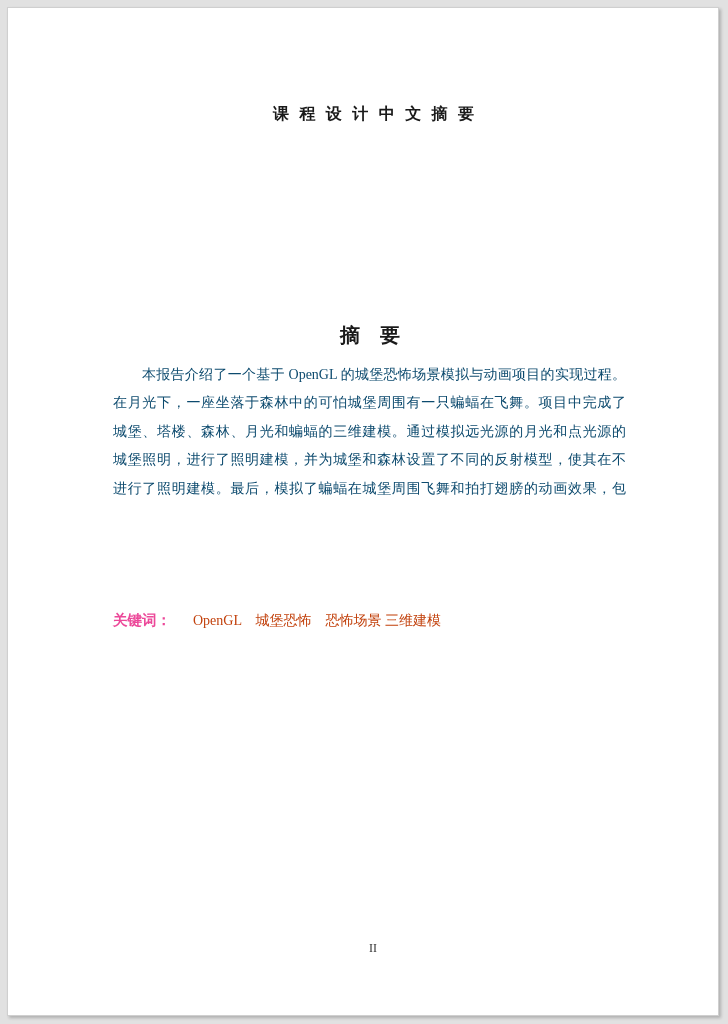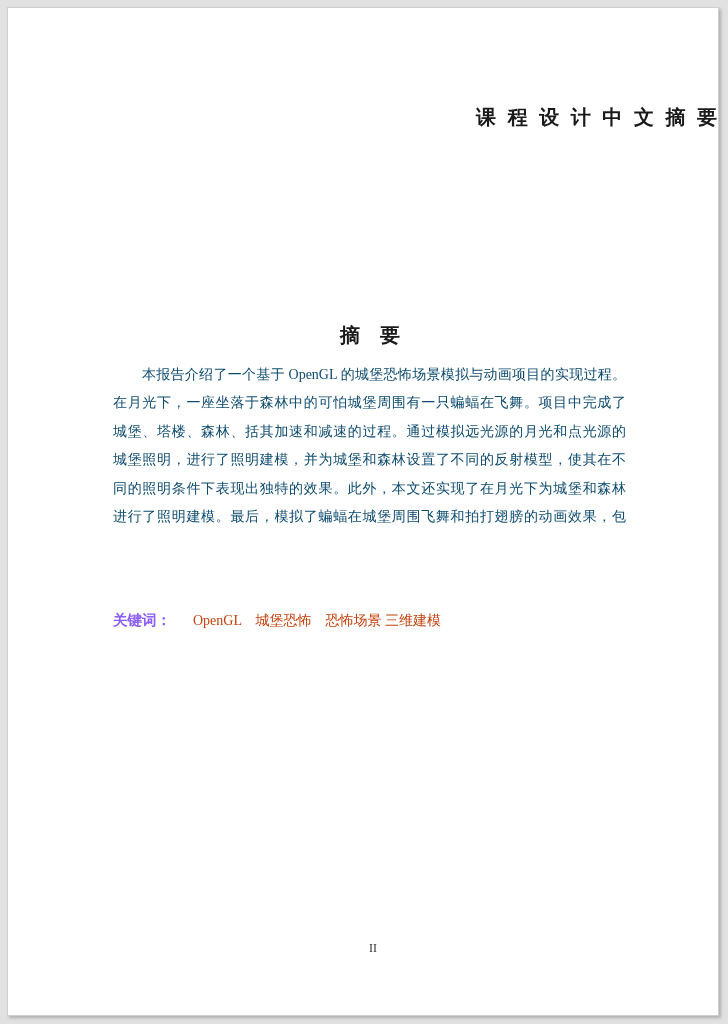--- a/index.html
+++ b/index.html
@@ -17,24 +17,24 @@
     width: 712px; height: 1009px;
     background: #ffffff;
     border: 1px solid #cfcfcf;
     box-shadow: 2px 2px 3px rgba(0,0,0,0.22);
     box-sizing: border-box;
   }
   .doc-title {
     position: absolute;
     top: 96px; left: 0; right: 0;
     padding-left: 22px;
-    text-align: right;
+    text-align: center;
     font-family: "Liberation Sans", sans-serif;
     font-weight: bold;
-    font-size: 20px;
+    font-size: 16px;
     letter-spacing: 1px;
     word-spacing: 4px;
     color: #1a1a1a;
   }
   .section-heading {
     position: absolute;
     top: 314px; left: 0; right: 0;
     padding-left: 14px;
     text-align: center;
     font-family: Liberation Serif, serif;
@@ -60,21 +60,21 @@
     position: absolute;
     top: 603px; left: 105px;
     width: 513px;
     font-size: 14px;
     white-space: nowrap;
   }
   .kw-label {
     font-family: "Liberation Sans", sans-serif;
     font-weight: bold;
     font-size: 14.5px;
-    color: #8b5cf6;
+    color: #ec4899;
   }
   .kw-items {
     margin-left: 22px;
     font-family: "Liberation Serif", serif;
     color: #c2410c;
   }
   .pagenum {
     position: absolute;
     top: 933px; left: 0; right: 0;
     padding-left: 20px;
@@ -88,23 +88,22 @@
 
 <div class="page">
 
   <div class="doc-title">课 程 设 计 中 文 摘 要</div>
 
   <div class="section-heading">摘　要</div>
 
   <div class="abstract">
     <div class="line first">本报告介绍了一个基于 OpenGL 的城堡恐怖场景模拟与动画项目的实现过程。</div>
     <div class="line">在月光下，一座坐落于森林中的可怕城堡周围有一只蝙蝠在飞舞。项目中完成了</div>
-    <div class="line">城堡、塔楼、森林、括其加速和减速的过程。通过模拟远光源的月光和点光源的</div>
+    <div class="line">城堡、塔楼、森林、月光和蝙蝠的三维建模。通过模拟远光源的月光和点光源的</div>
     <div class="line">城堡照明，进行了照明建模，并为城堡和森林设置了不同的反射模型，使其在不</div>
-    <div class="line">同的照明条件下表现出独特的效果。此外，本文还实现了在月光下为城堡和森林</div>
     <div class="line">进行了照明建模。最后，模拟了蝙蝠在城堡周围飞舞和拍打翅膀的动画效果，包</div>
   </div>
 
   <div class="keywords">
     <span class="kw-label">关键词：</span><span class="kw-items">OpenGL　城堡恐怖　恐怖场景 三维建模</span>
   </div>
 
   <div class="pagenum">II</div>
 
 </div>

